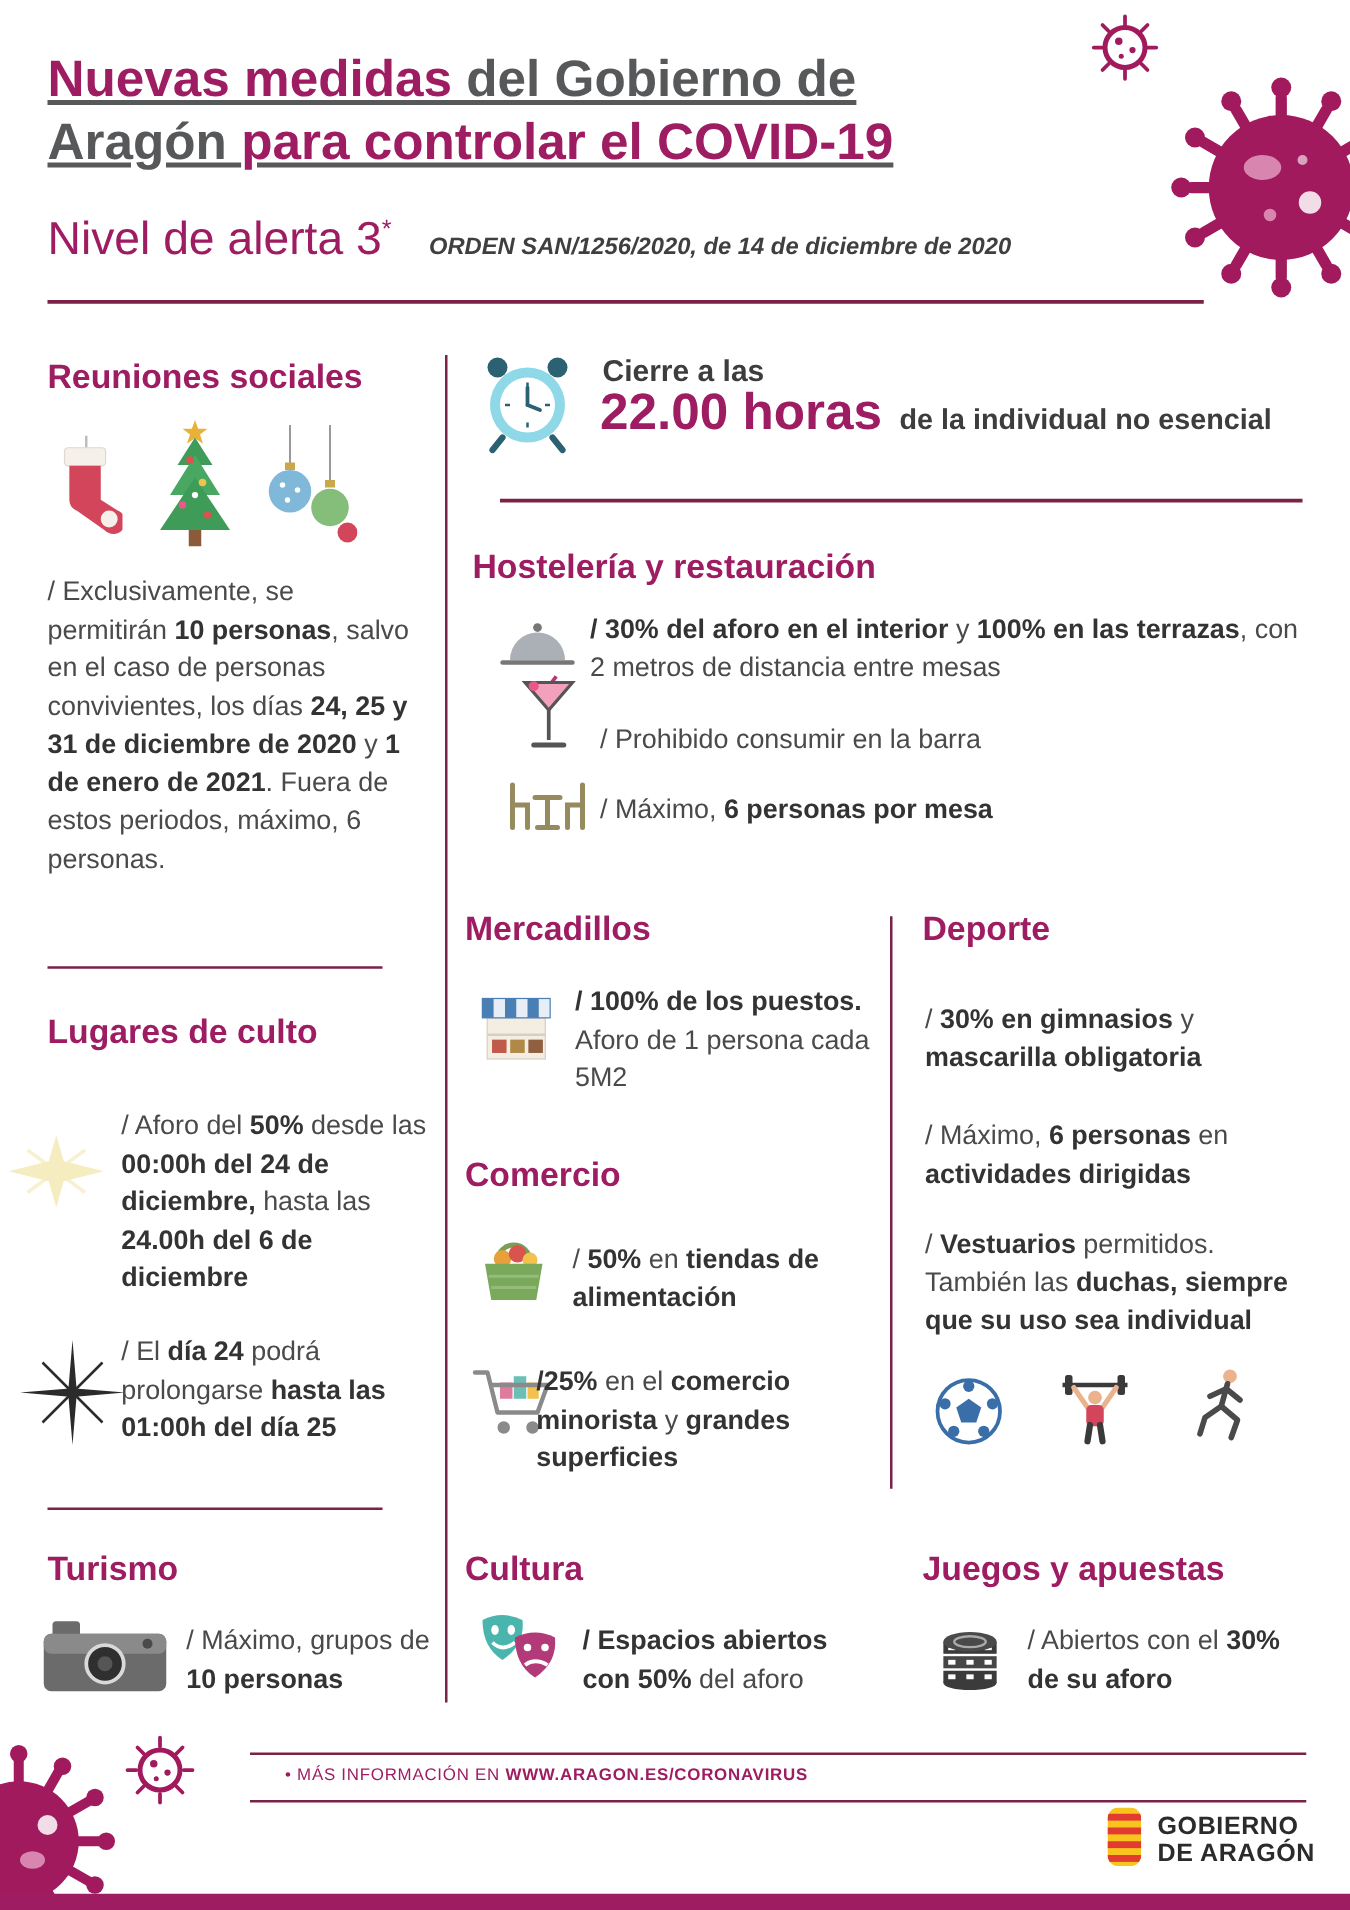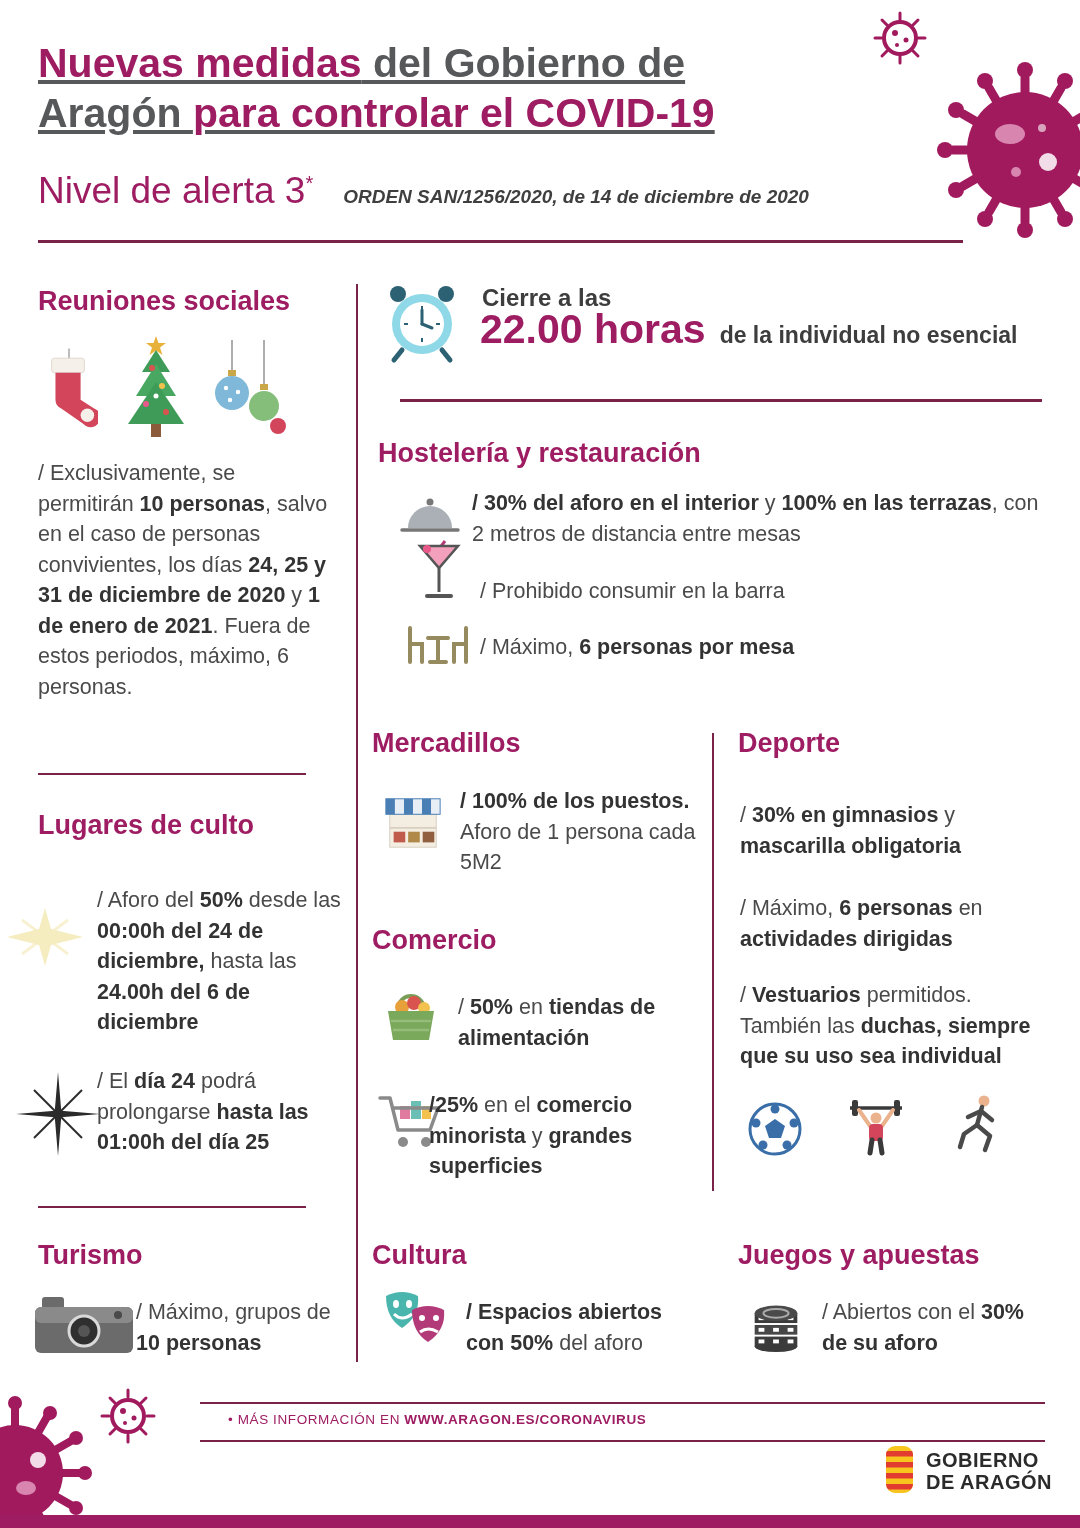--- a/index.html
+++ b/index.html
@@ -169,21 +169,21 @@
   <div class="abs" style="left:34px;top:1293px;">
     <svg width="100" height="64" viewBox="0 0 100 64">
       <rect x="8" y="4" width="22" height="12" rx="3" fill="#6b6b6b"></rect>
       <rect x="1" y="14" width="98" height="46" rx="6" fill="#6b6b6b"></rect>
       <rect x="1" y="14" width="98" height="16" rx="6" fill="#8a8a8a"></rect>
       <circle cx="50" cy="38" r="15" fill="#2f2f2f" stroke="#d9d9d9" stroke-width="3"></circle>
       <circle cx="50" cy="38" r="6" fill="#555"></circle>
       <circle cx="84" cy="22" r="4" fill="#4a4a4a"></circle>
     </svg>
   </div>
-  <div class="abs body" style="left:136px;top:1297px;width:200px;"><span>/ Máximo, grupos de </span><span class="b">10 personas</span></div>
+  <div class="abs body" style="left:149px;top:1297px;width:200px;"><span>/ Máximo, grupos de </span><span class="b">10 personas</span></div>
 
   <div class="abs rule" style="left:356px;top:284px;width:2px;height:1078px;"></div>
   <div class="abs rule" style="left:712px;top:733px;width:2px;height:458px;"></div>
 
   <div class="abs" style="left:380px;top:280px;">
     <svg width="84" height="84" viewBox="0 0 84 84">
       <circle cx="18" cy="14" r="8" fill="#2b6173"></circle>
         <circle cx="66" cy="14" r="8" fill="#2b6173"></circle>
       <line x1="22" y1="70" x2="14" y2="80" stroke="#2b6173" stroke-width="5" stroke-linecap="round"></line>
       <line x1="62" y1="70" x2="70" y2="80" stroke="#2b6173" stroke-width="5" stroke-linecap="round"></line>

